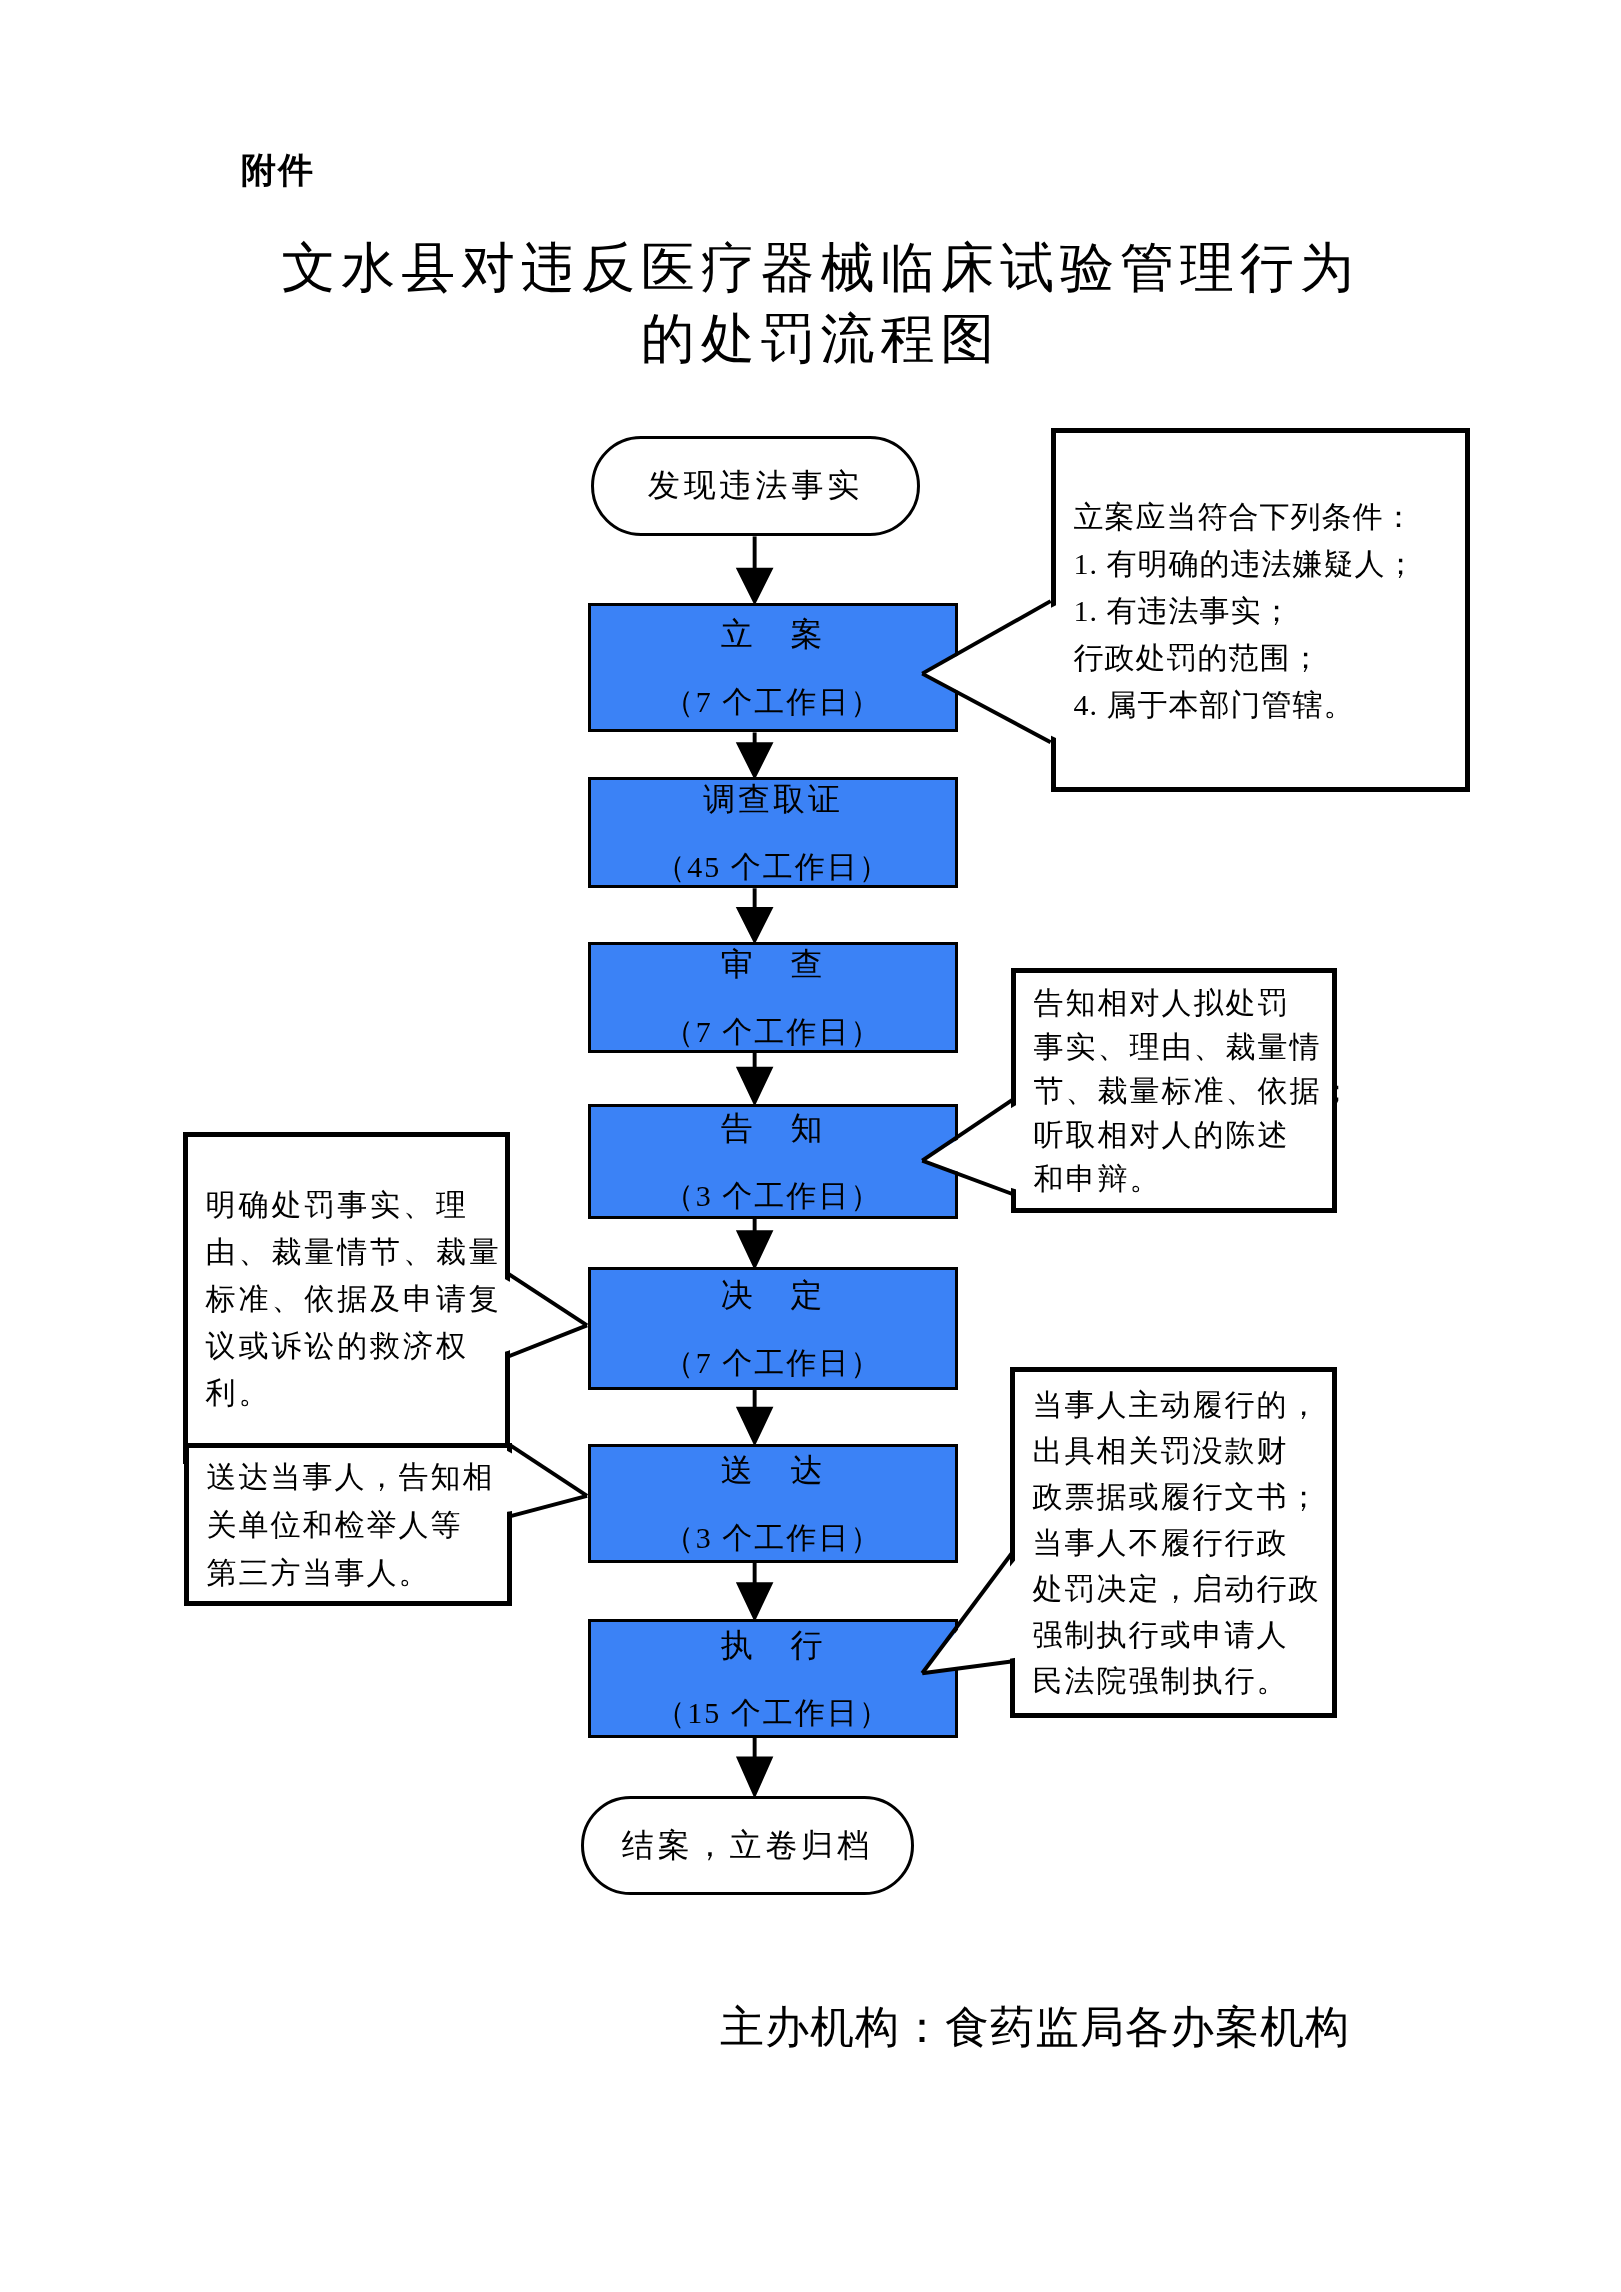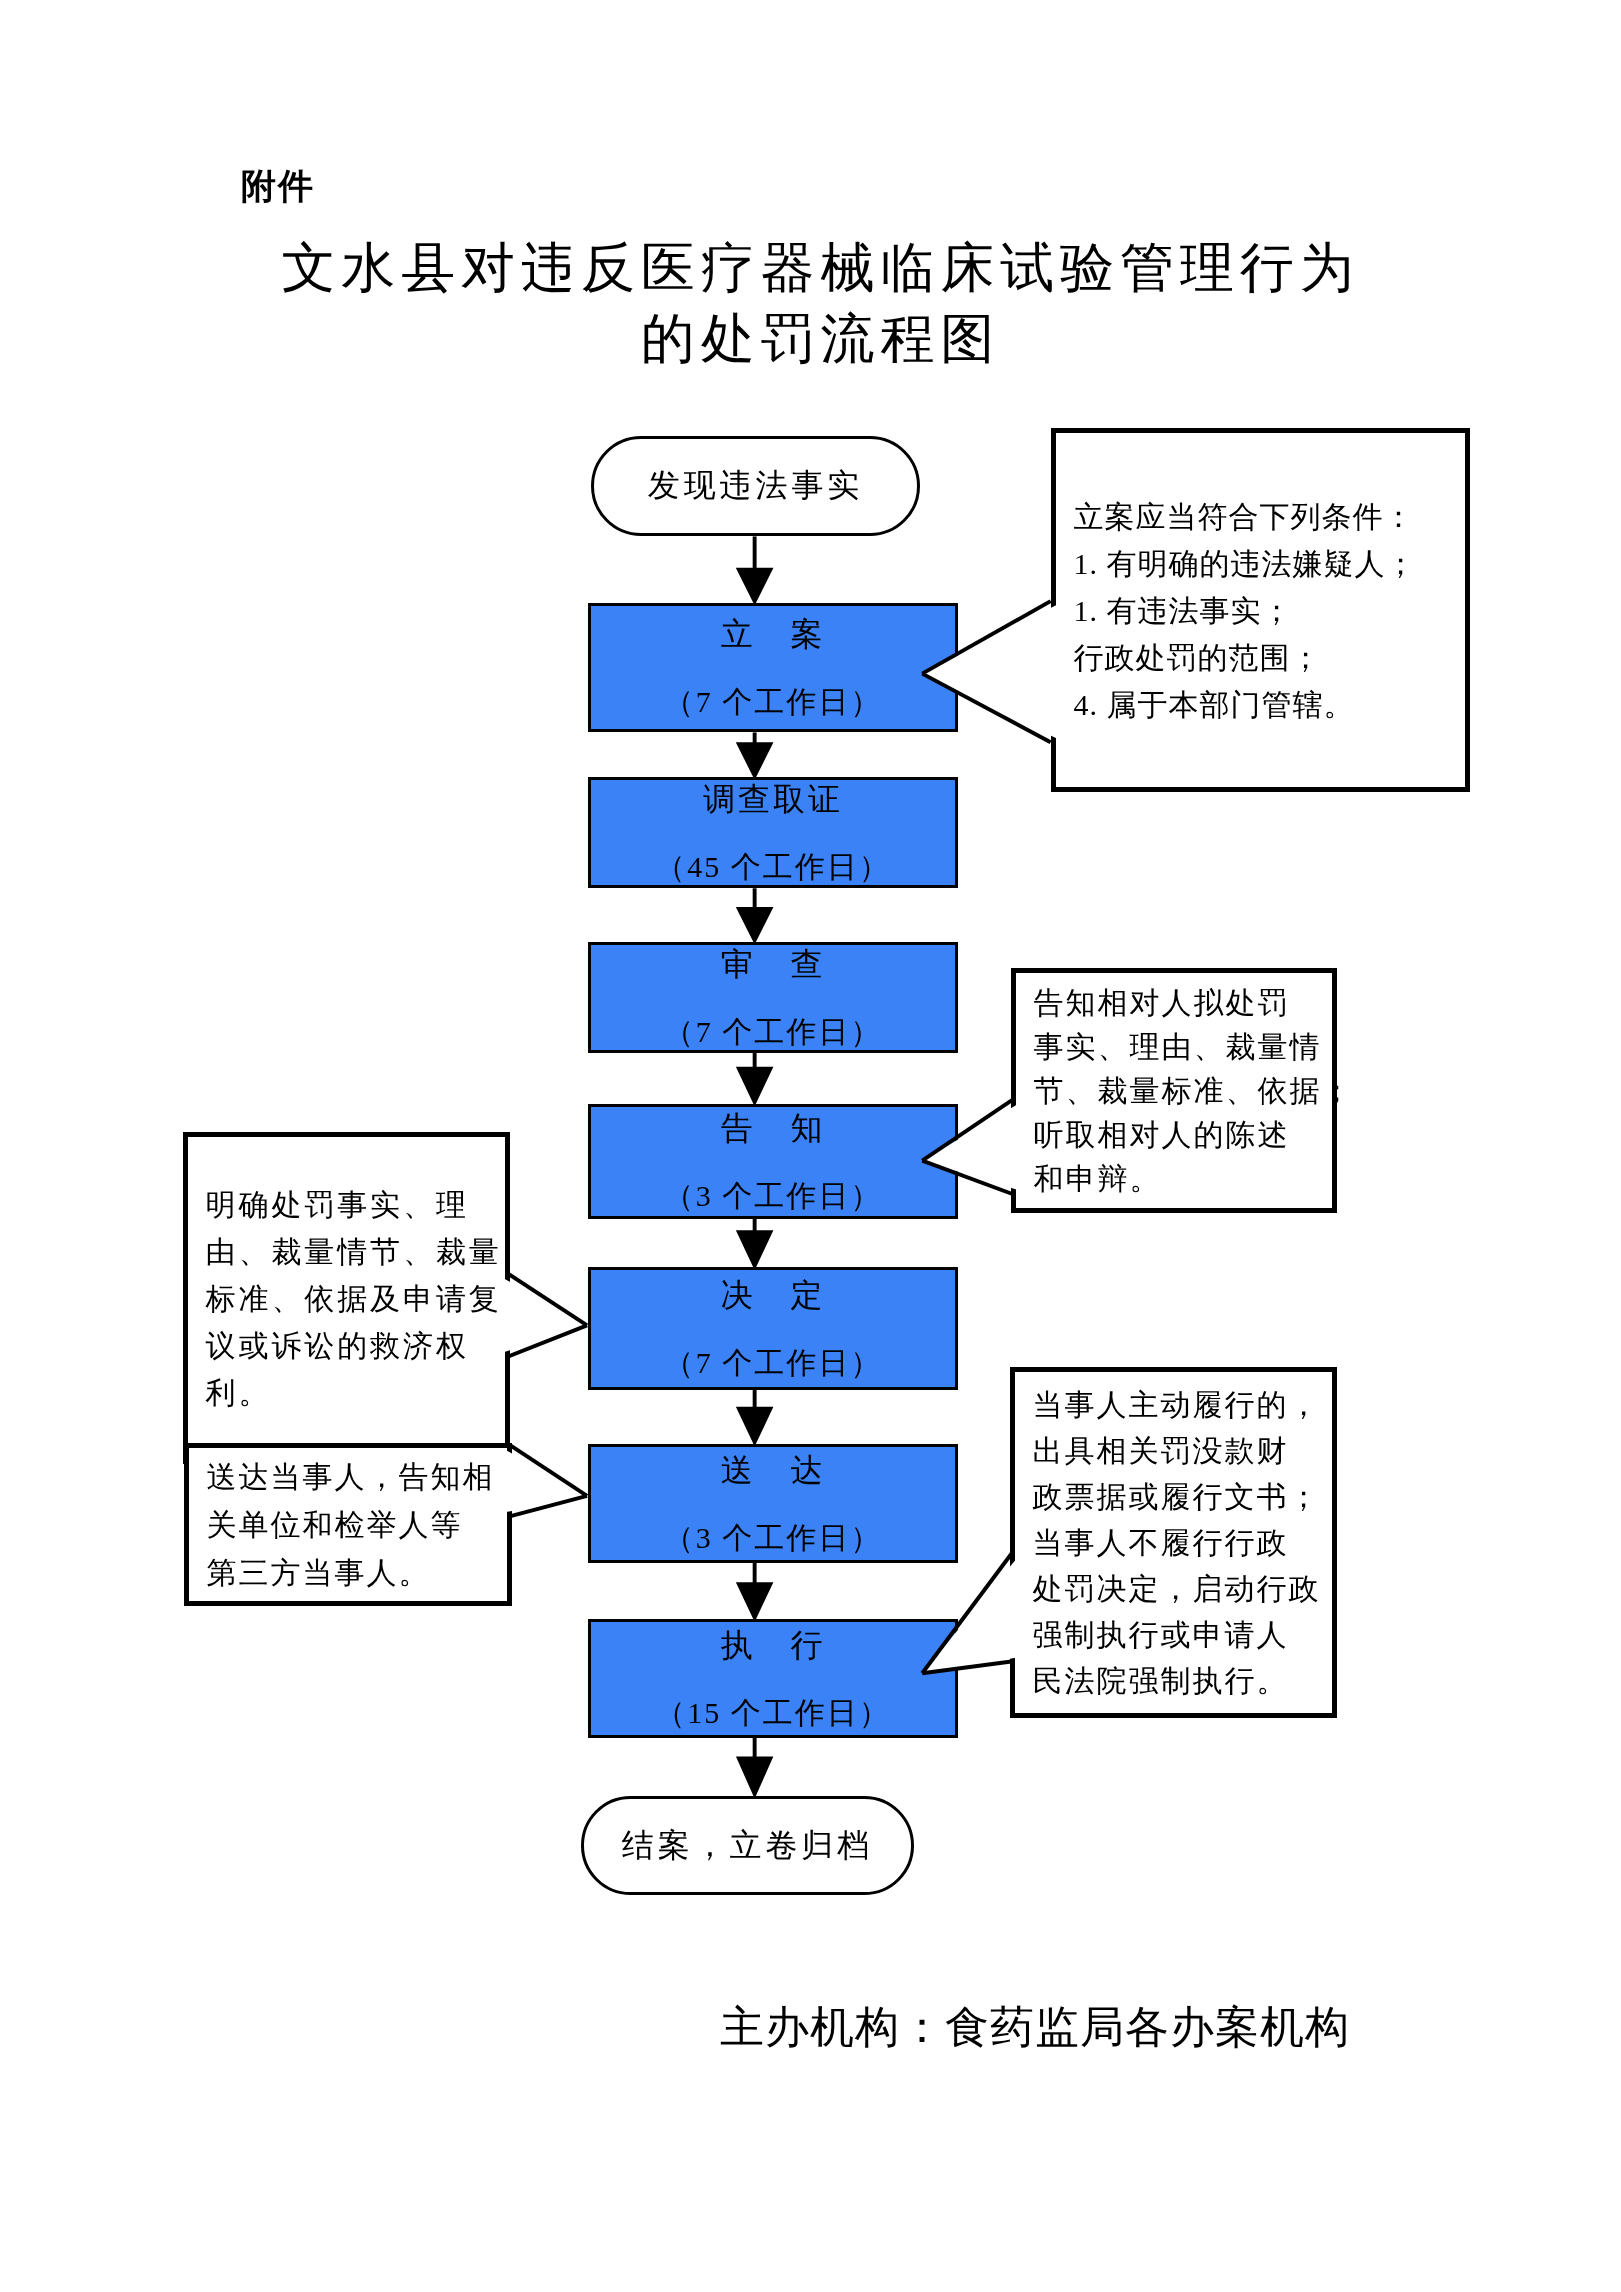--- a/index.html
+++ b/index.html
@@ -15,21 +15,20 @@
   }
   .attachment-label {
     position: absolute;
     left: 241px;
     top: 147px;
     font-family: "Liberation Sans", sans-serif;
     font-weight: 700;
     font-size: 35px;
     letter-spacing: 2px;
     white-space: nowrap;
-    margin-top: 16px;
   }
   .title-block {
     position: absolute;
     left: 0;
     top: 233px;
     width: 1621px;
     text-align: center;
     margin-left: 10px;
   }
   .title-line {

